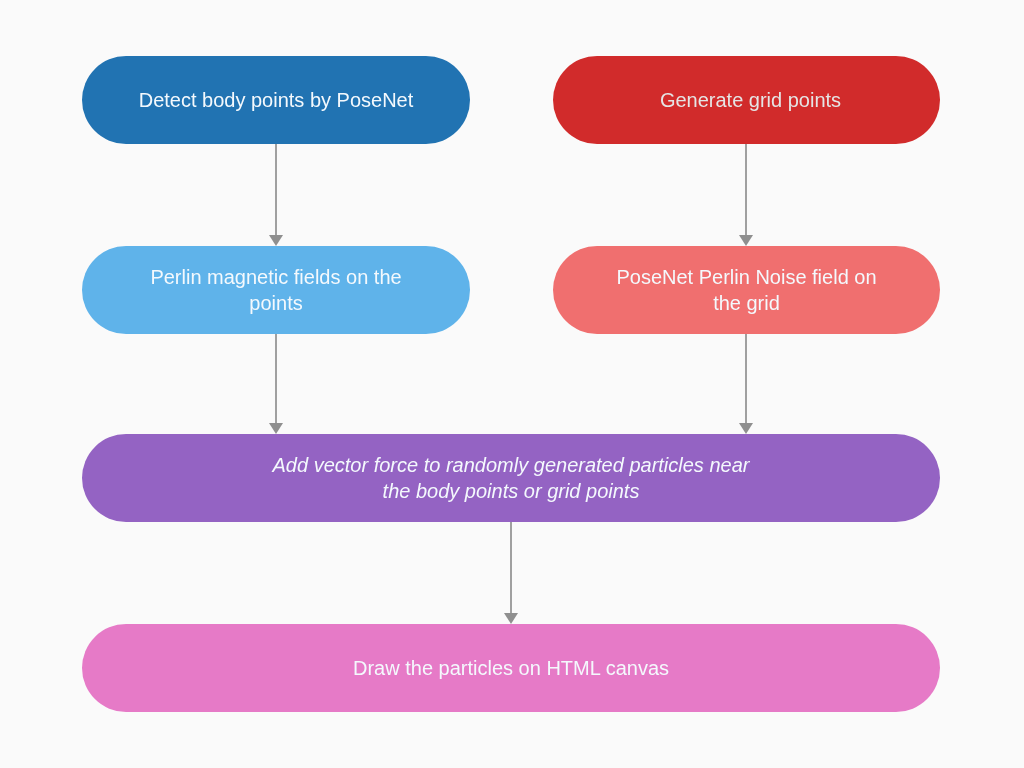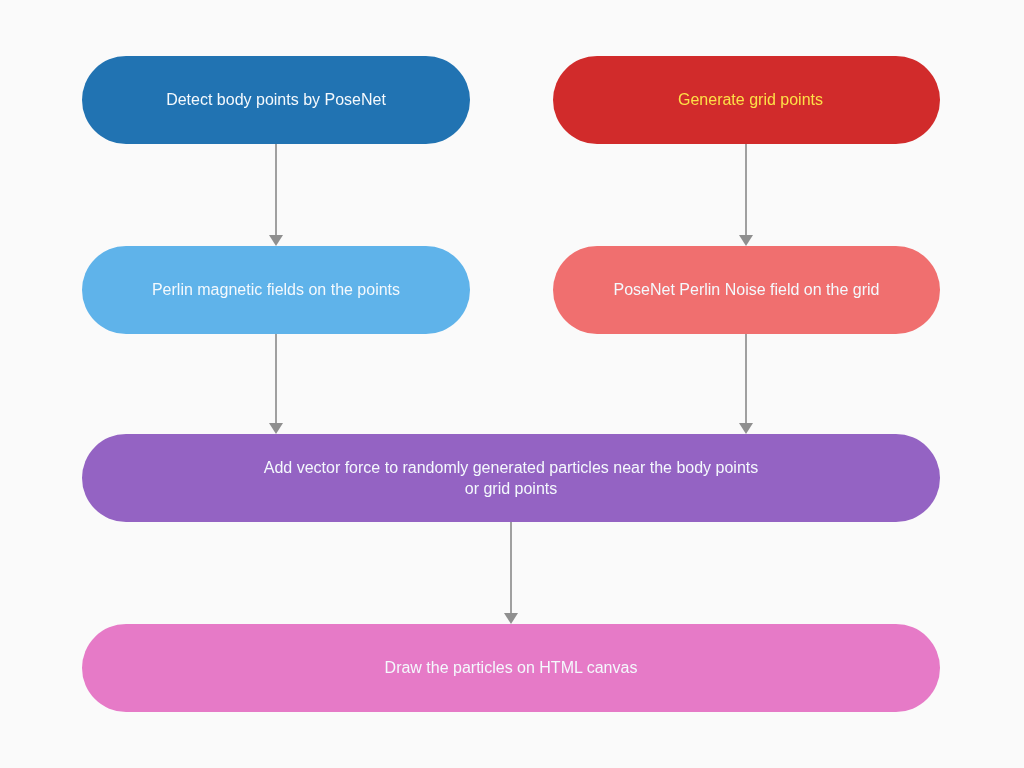--- a/index.html
+++ b/index.html
@@ -18,21 +18,21 @@
   .node {
     position: absolute;
     height: 88px;
     border-radius: 44px;
     display: flex;
     align-items: center;
     justify-content: center;
     text-align: center;
   }
   .node-label {
-    font-size: 16px;
+    font-size: 20px;
     line-height: 1.32;
     display: block;
   }
   .node-label.narrow { max-width: 290px; }
   .node-label.mid    { max-width: 510px; }
   .node-label.wide   { max-width: 600px; }
   .arrow {
     position: absolute;
     width: 14px;
   }
@@ -57,21 +57,21 @@
 </head>
 <body>
 
 <div class="canvas" style="background-color: rgb(250, 250, 250);">
 
   <div class="node" style="left: 82px; top: 56px; width: 388px; background-color: rgb(33, 115, 178);">
     <span class="node-label narrow" style="color: rgb(244, 249, 253);">Detect body points by PoseNet</span>
   </div>
 
   <div class="node" style="left: 553px; top: 56px; width: 387px; background-color: rgb(209, 43, 43);">
-    <span class="node-label narrow" style="color: #fde047; margin-left: 8px;">Generate grid points</span>
+    <span class="node-label narrow" style="color: #e5e5e5; margin-left: 8px;">Generate grid points</span>
   </div>
 
   <div class="arrow" style="left:269px; top:144px; height:102px;">
     <span class="arrow-line" style="background-color: rgb(160, 160, 160);"></span>
     <span class="arrow-head" style="border-top-color: rgb(143, 143, 143);"></span>
   </div>
 
   <div class="arrow" style="left:739px; top:144px; height:102px;">
     <span class="arrow-line" style="background-color: rgb(160, 160, 160);"></span>
     <span class="arrow-head" style="border-top-color: rgb(143, 143, 143);"></span>
@@ -89,21 +89,21 @@
     <span class="arrow-line" style="background-color: rgb(160, 160, 160);"></span>
     <span class="arrow-head" style="border-top-color: rgb(143, 143, 143);"></span>
   </div>
 
   <div class="arrow" style="left:739px; top:334px; height:100px;">
     <span class="arrow-line" style="background-color: rgb(160, 160, 160);"></span>
     <span class="arrow-head" style="border-top-color: rgb(143, 143, 143);"></span>
   </div>
 
   <div class="node" style="left: 82px; top: 434px; width: 858px; background-color: rgb(148, 99, 195);">
-    <span class="node-label mid" style="color: rgb(244, 249, 253);">Add vector force to randomly generated particles near the body points or grid points</span>
+    <span class="node-label mid" style="color: rgb(244, 249, 253); font-style: italic;">Add vector force to randomly generated particles near the body points or grid points</span>
   </div>
 
   <div class="arrow" style="left:504px; top:522px; height:102px;">
     <span class="arrow-line" style="background-color: rgb(160, 160, 160);"></span>
     <span class="arrow-head" style="border-top-color: rgb(143, 143, 143);"></span>
   </div>
 
   <div class="node" style="left: 82px; top: 624px; width: 858px; background-color: rgb(230, 122, 199);">
     <span class="node-label wide" style="color: rgb(244, 249, 253);">Draw the particles on HTML canvas</span>
   </div>

